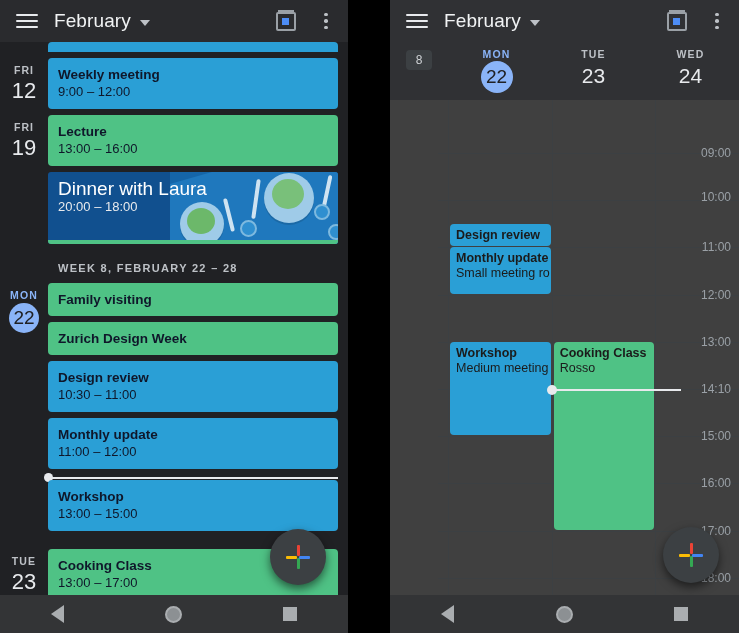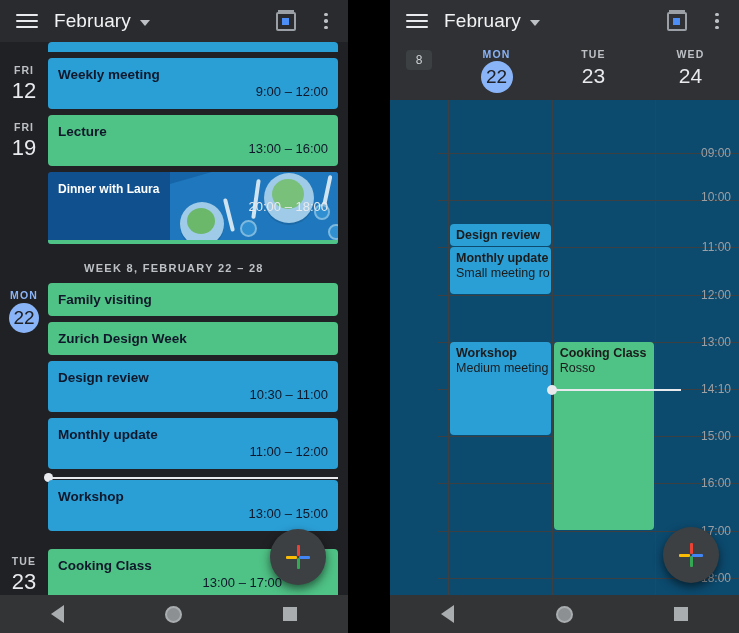--- a/index.html
+++ b/index.html
@@ -71,33 +71,33 @@
     background:#8ab4f8; color:#202124; margin:2px auto 0;
     line-height:30px; font-size:19px;
   }
   .dow.today-l{ color:#8ab4f8; }
   .ev-col{ flex:1; min-width:0; }
   .event{
     border-radius:4px; padding:8px 10px; margin-bottom:6px;
     color:#0f172a; position:relative; overflow:hidden; cursor:pointer;
   }
   .event .t{ font-size:13.5px; font-weight:700; line-height:17px; }
-  .event .s{ font-size:13px; line-height:18px;text-align:right; }
+  .event .s{ font-size:13px; line-height:18px; }
   .ev-blue{ background:#2a9fd6; }
   .ev-green{ background:#4fc285; }
   .ev-clip{
     height:10px; border-radius:4px 4px 0 0; background:#2a9fd6;
     margin-bottom:6px;
   }
   .dinner{
     background:#11508f; color:#e8eaed; padding:0; height:72px;
     border-radius:3px; position:relative;
   }
   .dinner .txt{ position:relative; z-index:3; padding:8px 10px; }
-  .dinner .t{ font-weight:700; font-size:12px; line-height:18px; color:#fff; }
+  .dinner .t{ font-weight:400; font-size:19px; line-height:18px; color:#fff; }
   .dinner .s{ font-size:13px; line-height:18px; color:#e8eaed; }
   .dinner .art{
     position:absolute; right:0; top:0; bottom:0; width:58%;
     background:#1565a8; z-index:1; overflow:hidden;
   }
   .dinner .art .cloth{
     position:absolute; left:-14px; top:-18px; width:150%; height:150%;
     background:#1f78bd; transform:rotate(-16deg);
   }
   .dinner .plate{
@@ -111,21 +111,21 @@
   }
   .dinner .glass{
     position:absolute; border-radius:50%; background:#2f8fd0;
     border:2px solid #7db9df;
   }
   .dinner .stripe{
     position:absolute; left:0; right:0; bottom:0; height:4px; background:#4fc285; z-index:4;
   }
   .week-hdr{
     color:#bdc1c6; font-size:11px; letter-spacing:1.3px; font-weight:600;
-    padding:12px 0 9px 84px;
+    padding:12px 0 9px 58px;
   }
   .nowline{
     position:relative; height:0; margin:2px 0 5px 0;
   }
   .nowline .bar{
     position:absolute; left:48px; right:10px; top:0; height:1.5px; background:#e8eaed;
   }
   .nowline .knob{
     position:absolute; left:44px; top:-4px; width:9px;height:9px;border-radius:50%;
     background:#e8eaed;
@@ -184,21 +184,21 @@
   .wk-day .dw{ font-size:10.5px; letter-spacing:1.2px; color:#bdc1c6; font-weight:600; }
   .wk-day .dn{ font-size:21px; color:#e8eaed; line-height:28px; margin-top:2px; }
   .wk-day.sel .dw{ color:#8ab4f8; }
   .wk-day.sel .dn{
     width:32px;height:32px;line-height:32px;border-radius:50%;
     background:#8ab4f8;color:#202124;margin:1px auto 0;font-size:19px;
   }
 
   .grid{
     position:absolute; left:0; right:0; top:58px; bottom:38px;
-    background:#0c4a6e; overflow:hidden;
+    background:#404040; overflow:hidden;
   }
   .tlabel{
     position:absolute; right:8px; color:#9aa0a6; font-size:12px;
     transform:translateY(-50%);
   }
   .hline{
     position:absolute; left:48px; right:0; height:1px; background:#3c4043;
   }
   .vline{ position:absolute; top:0; bottom:0; width:1px; background:#3c4043; }
   .gev{

